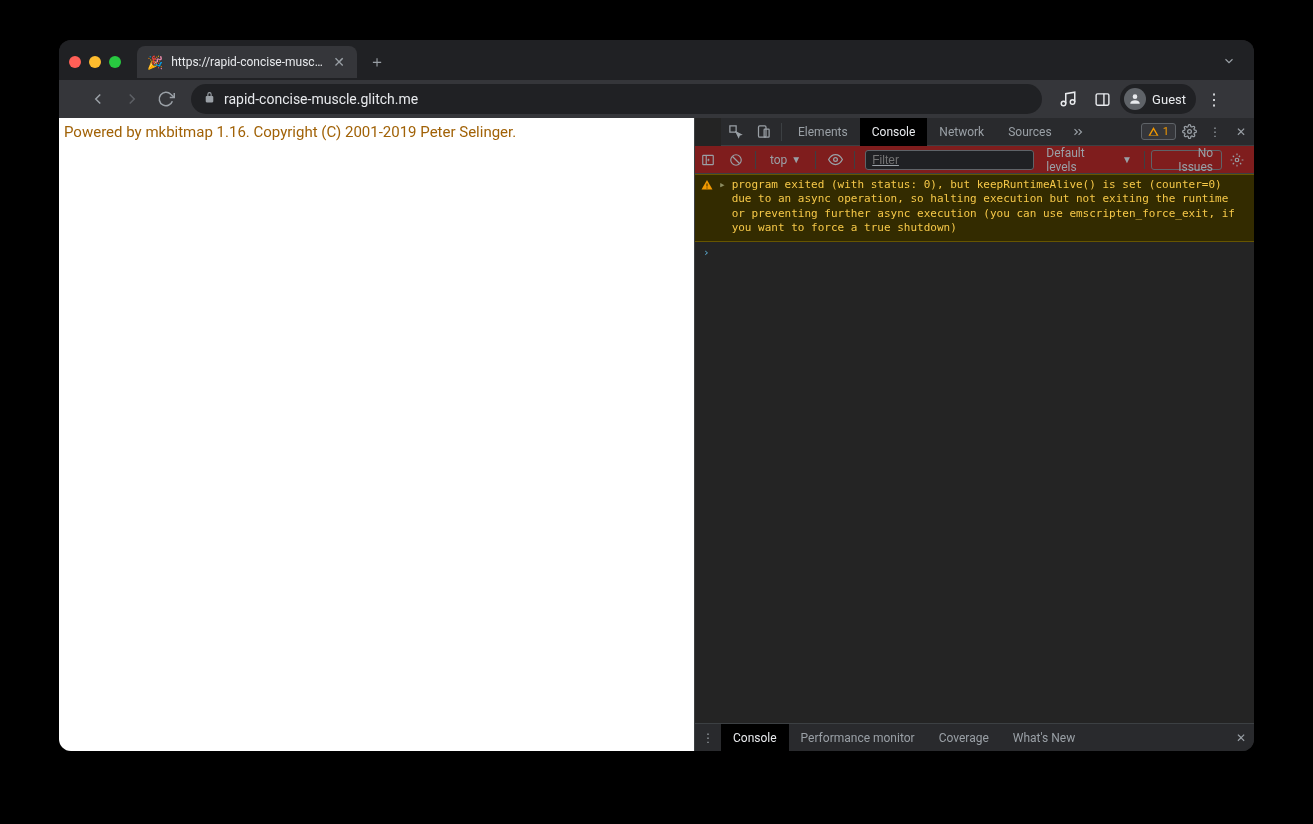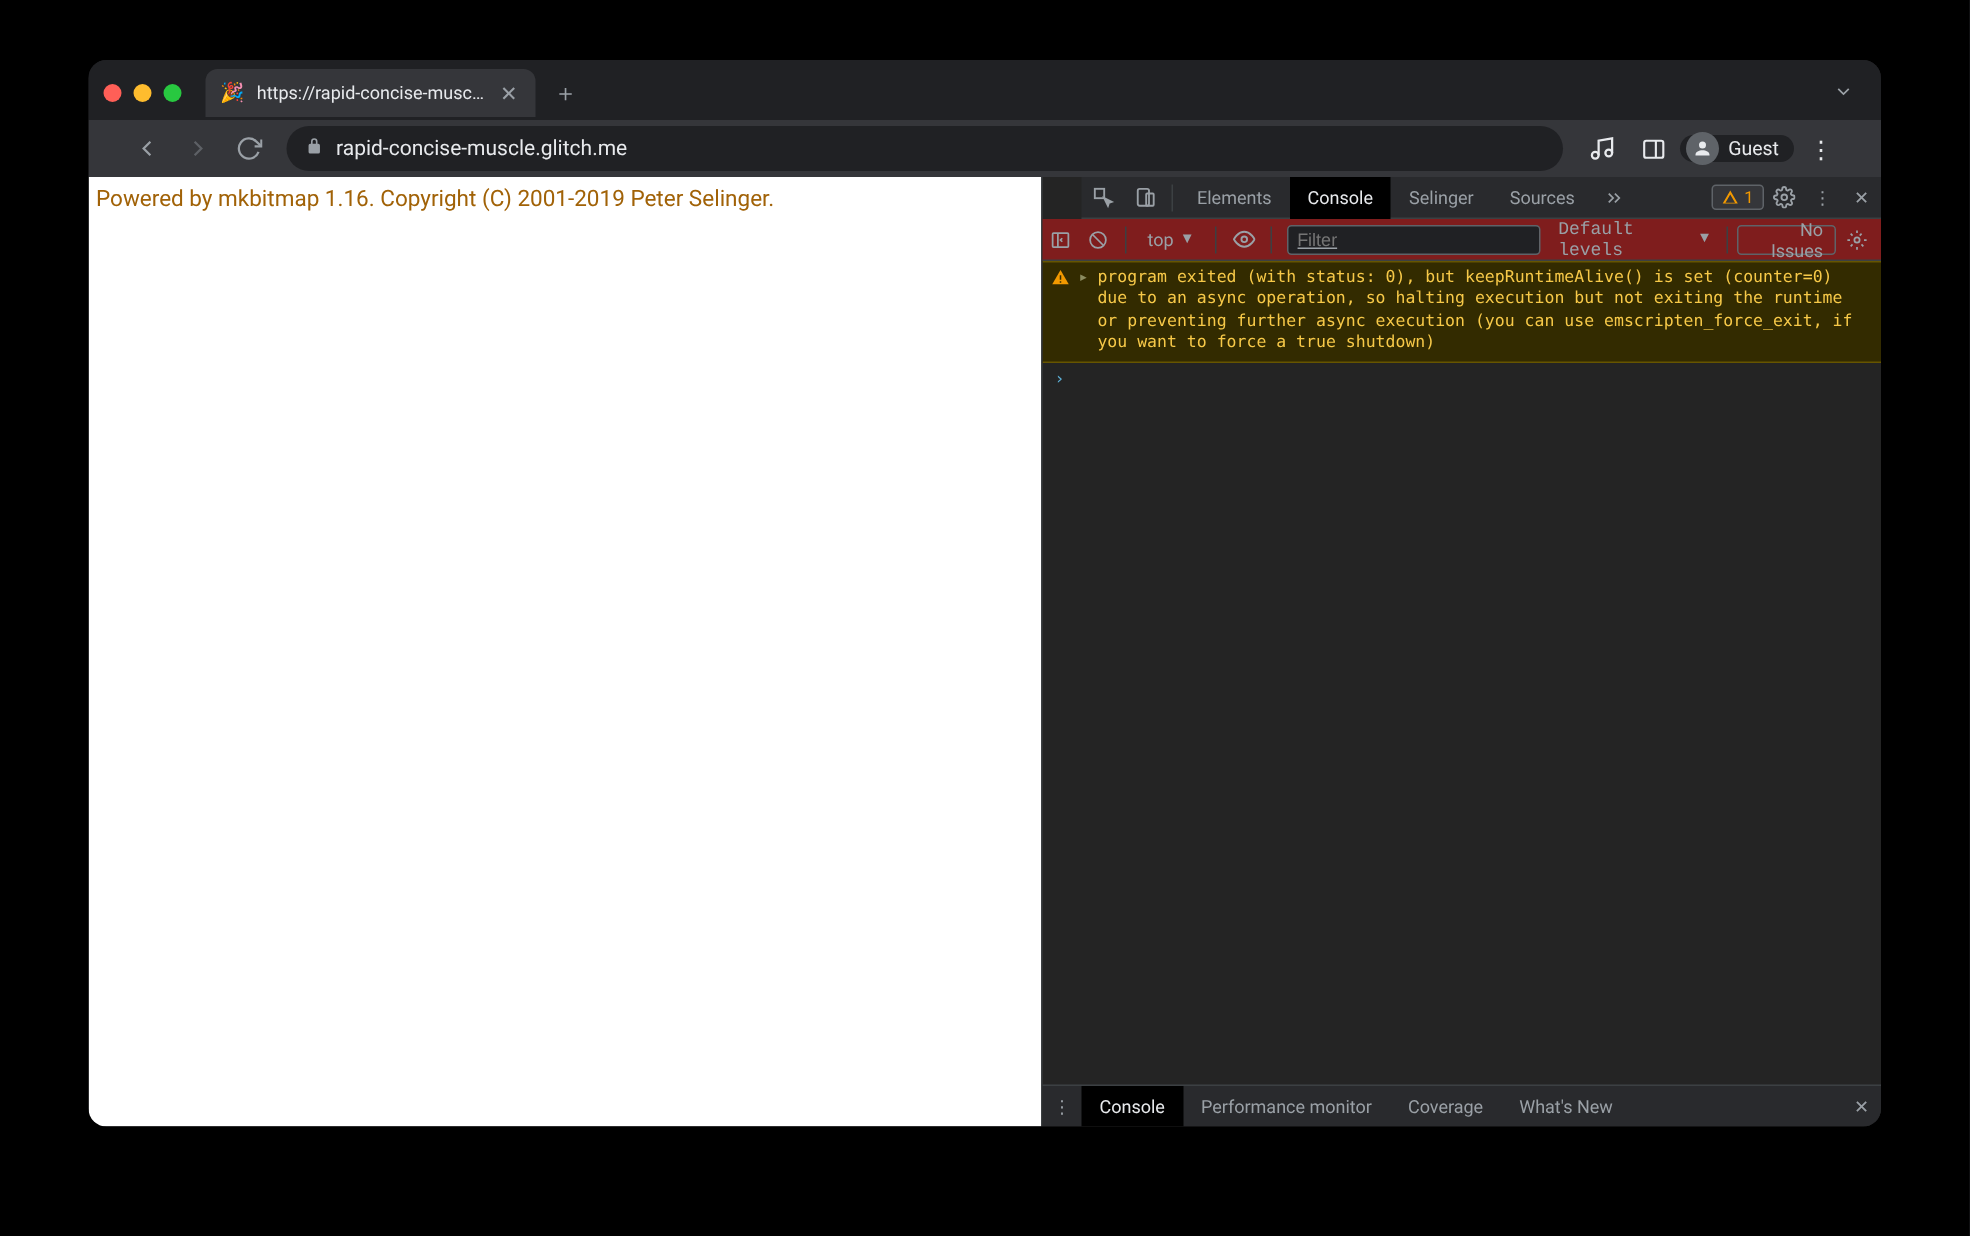--- a/index.html
+++ b/index.html
@@ -98,21 +98,21 @@
     }
     .lock-icon { color: #9aa0a6; }
     .toolbar-icons { display: flex; align-items: center; gap: 2px; }
     .toolbar-btn {
       width: 32px; height: 32px;
       display: flex; align-items: center; justify-content: center;
       color: #e8eaed; cursor: pointer; border-radius: 50%;
     }
     .guest-chip {
       display: flex; align-items: center; gap: 6px;
-      padding: 0 10px 0 4px; height: 18px;
+      padding: 0 10px 0 4px; height: 30px;
       background: #202124; border-radius: 15px;
       font-size: 13px; color: #e8eaed; cursor: pointer;
     }
     .avatar {
       width: 22px; height: 22px; border-radius: 50%;
       background: #5f6368;
       display: flex; align-items: center; justify-content: center;
     }
     .avatar svg { width: 14px; height: 14px; fill: #e8eaed; }
     .kebab { color: #e8eaed; padding: 0 8px; cursor: pointer; }
@@ -199,21 +199,21 @@
       color: #9aa0a6;
       padding: 0 6px;
       font-size: 12px;
       outline: none;
       margin: 0 4px;
       text-decoration: underline;
     }
     .ct-levels {
       height: 20px; padding: 0 6px;
       color: #9aa0a6; cursor: pointer;
-      display: flex; align-items: center; gap: 4px; font-family: Liberation Mono, monospace;
+      display: flex; align-items: center; gap: 4px;
     }
     .ct-noissues {
       height: 20px; padding: 0 8px;
       border: 1px solid #5f6368; border-radius: 3px;
       color: #9aa0a6; display: flex; align-items: center;
       cursor: pointer;
       text-align: right;
     }
     
     .console-body {
@@ -360,21 +360,21 @@
         </div>
         <div class="dt-tab-icon">
           <svg width="15" height="15" viewBox="0 0 24 24" fill="none" stroke="currentColor" stroke-width="2">
               <rect x="4" y="3" width="12" height="18" rx="2"></rect>
               <rect x="13" y="8" width="8" height="13" rx="1"></rect>
             </svg>
         </div>
         <div class="dt-sep"></div>
         <div class="dt-tab">Elements</div>
         <div class="dt-tab active">Console</div>
-        <div class="dt-tab">Selinger</div>
+        <div class="dt-tab">Network</div>
         <div class="dt-tab">Sources</div>
         <div class="dt-tab-icon">
           <svg width="14" height="14" viewBox="0 0 24 24" fill="none" stroke="currentColor" stroke-width="2">
               <polyline points="13 17 18 12 13 7"></polyline>
               <polyline points="6 17 11 12 6 7"></polyline>
             </svg>
         </div>
         <div class="dt-tabs-spacer"></div>
         <div class="dt-warn-badge">
           <svg width="11" height="11" viewBox="0 0 24 24" fill="#f29900">

